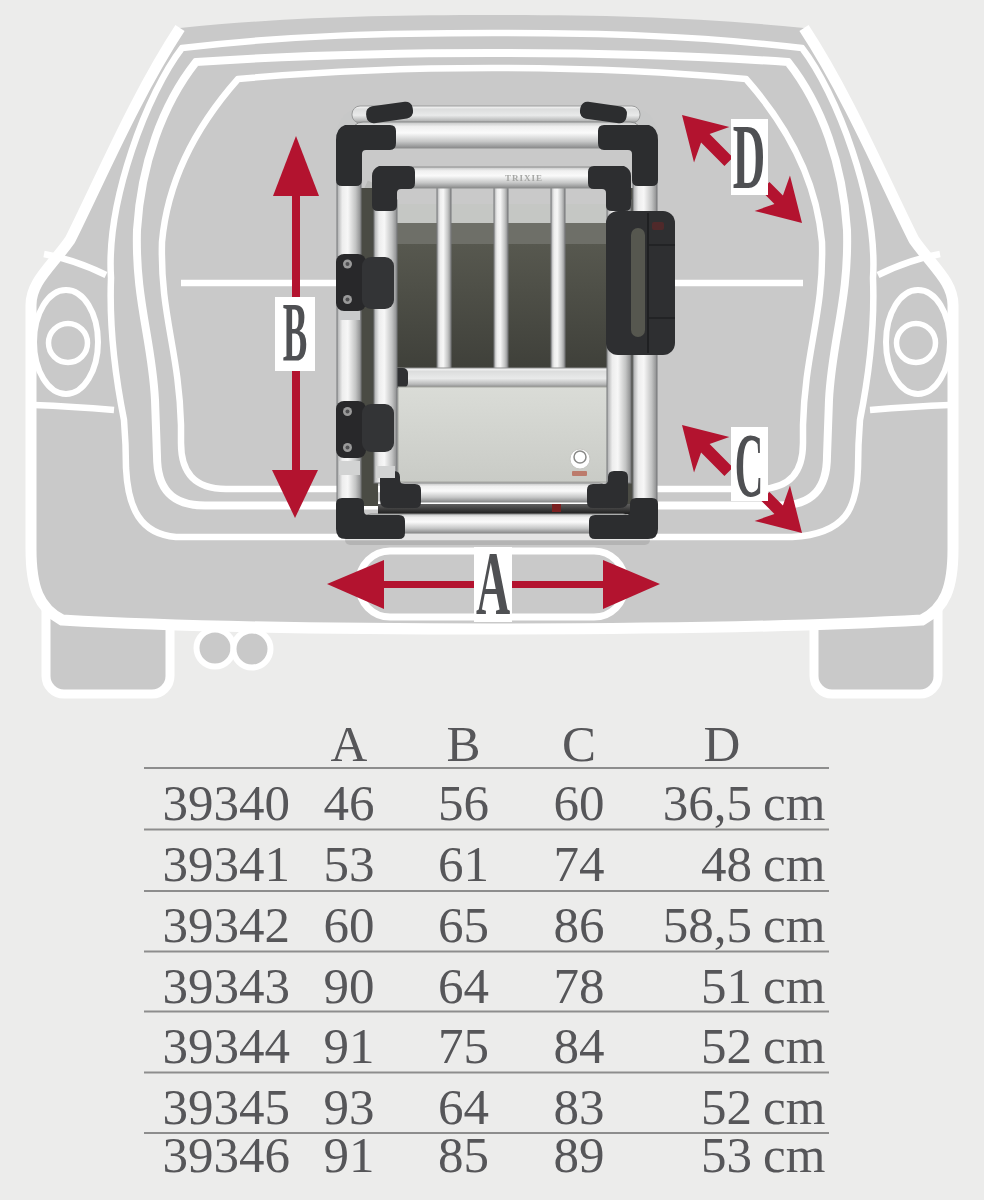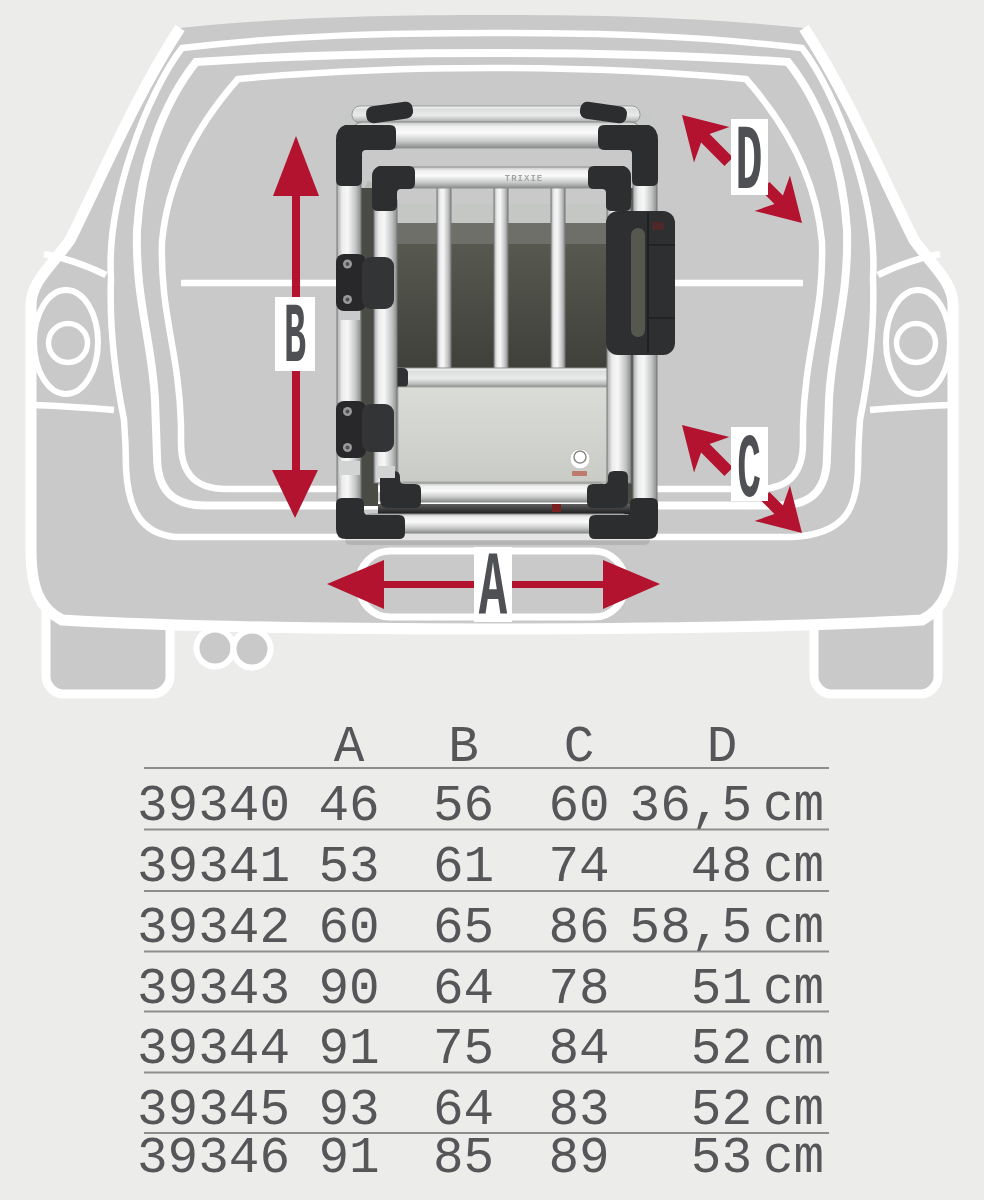--- a/index.html
+++ b/index.html
@@ -1,17 +1,17 @@
 <!DOCTYPE html>
 <html><head>
 <meta charset="utf-8">
 <style>
   html,body{margin:0;padding:0;background:#ececeb;}
   #stage{position:relative;width:982px;height:1200px;overflow:hidden;
-         font-family:Liberation Mono, monospace;}
+         font-family:Liberation Serif, serif;}
 </style>
 </head>
 <body>
 <div id="stage">
 <svg width="984" height="1200" viewBox="0 0 984 1200">
 <defs>
   <linearGradient id="tubeV" x1="0" y1="0" x2="1" y2="0">
     <stop offset="0" stop-color="#a9aaab"></stop>
           <stop offset="0.22" stop-color="#ededed"></stop>
     <stop offset="0.45" stop-color="#f7f7f7"></stop>

